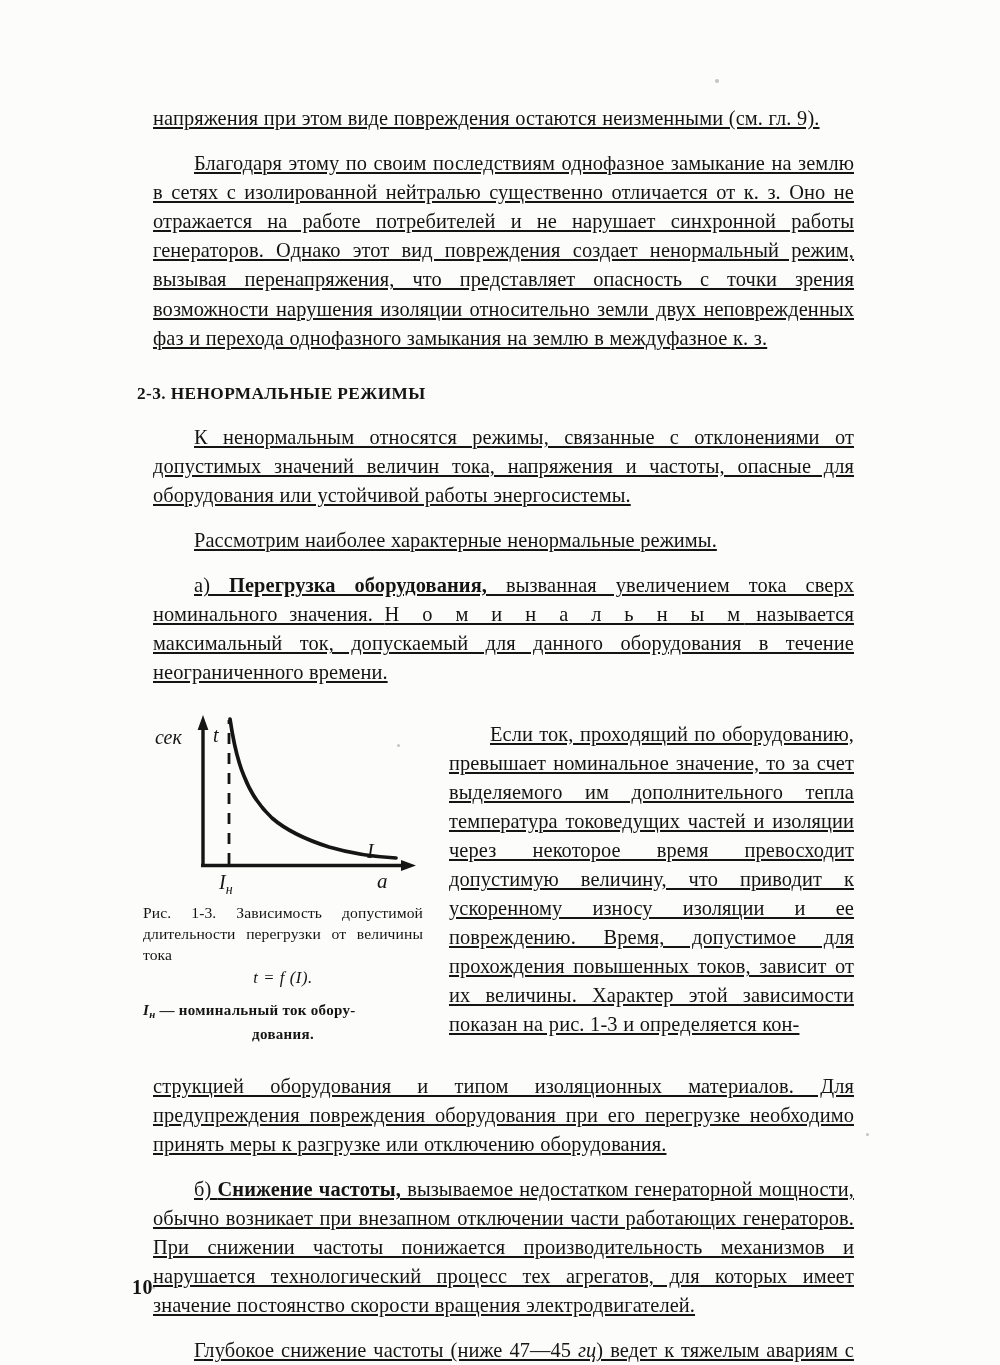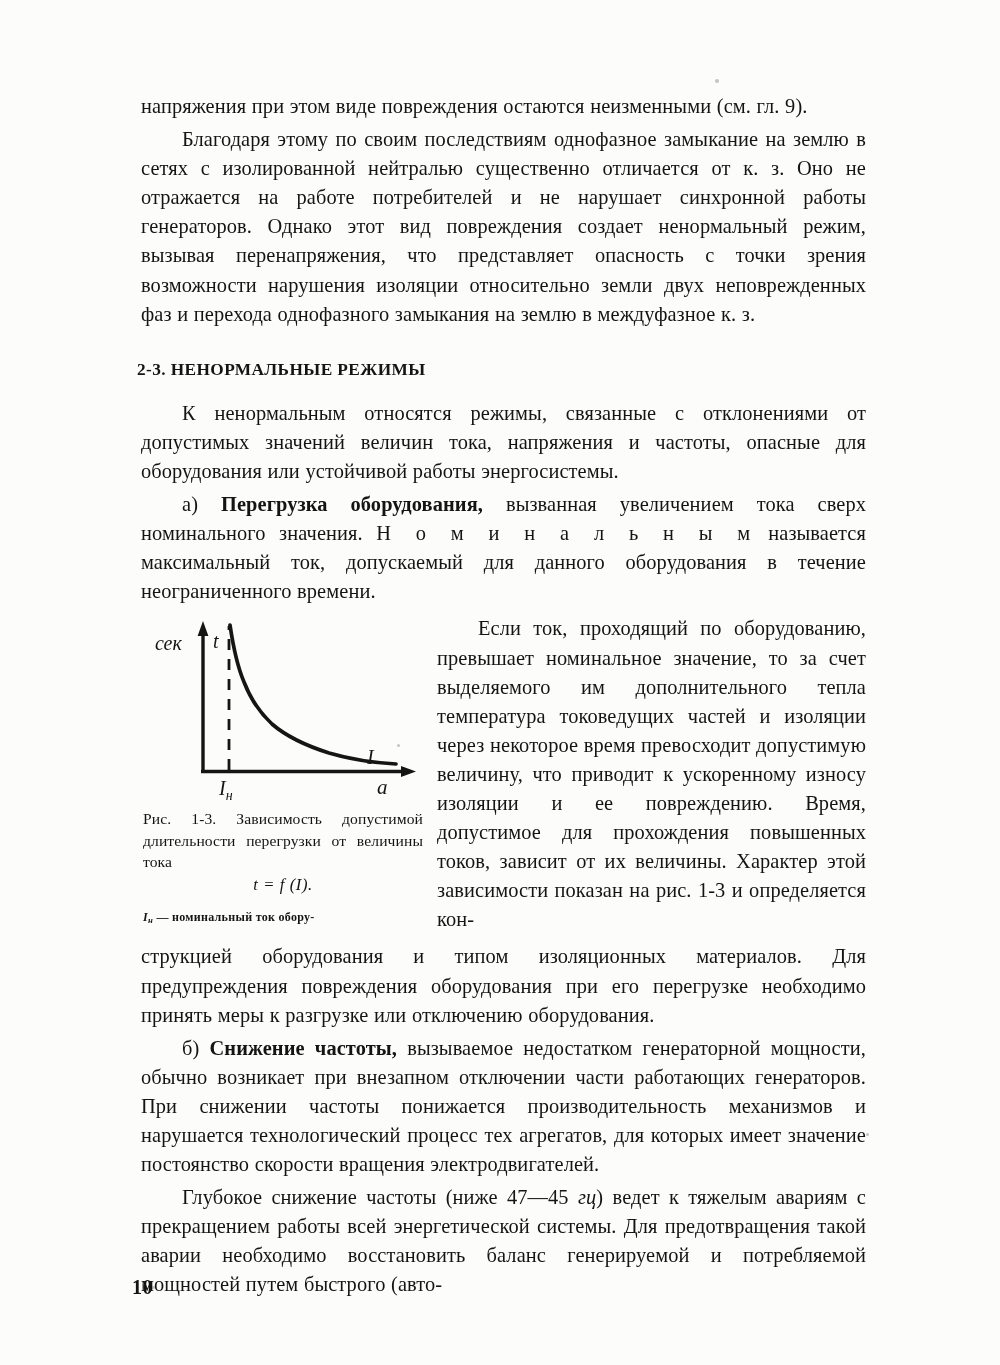--- a/index.html
+++ b/index.html
@@ -31,23 +31,24 @@
     left: 137px;
     top: 88px;
     width: 733px;
   }
 
   .para {
     font-size: 20.4px;
     line-height: 29.1px;
     text-align: justify;
     text-justify: inter-word;
-    margin: 4px;
+    margin: 16px;
     letter-spacing: 0.1px;
     word-spacing: 0.4px;
+    text-decoration: underline;
   }
   .para + .para { margin-top: 0; }
   .indent { text-indent: 41px; }
 
   .heading {
     font-size: 17.3px;
     font-weight: bold;
     letter-spacing: 0.4px;
     margin: 29px 0 17px 0;
     line-height: 24px;
@@ -86,21 +87,21 @@
   .figcaption .formula {
     display: block;
     text-align: center;
     font-style: italic;
     font-size: 16.6px;
     margin-top: 1px;
     letter-spacing: 0.6px;
     font-family: Liberation Serif, serif;
   }
   .fignote {
-    font-size: 12px;
+    font-size: 15px;
     font-weight: bold;
     line-height: 20px;
     margin: 12px 6px 0 6px;
     text-align: justify;
     letter-spacing: 0.3px;
   }
   .fignote .lastline {
     display: block;
     text-align: center;
     letter-spacing: 0.3px;
@@ -147,20 +148,21 @@
   <div id="content">
 
     <p class="para">напряжения при этом виде повреждения остаются неизменными (см. гл. 9).</p>
 
     <p class="para indent">Благодаря этому по своим последствиям однофазное замыкание на землю в сетях с изолированной нейтралью существенно отличается от к. з. Оно не отражается на работе потребителей и не нарушает синхронной работы генераторов. Однако этот вид повреждения создает ненормальный режим, вызывая перенапряжения, что представляет опасность с точки зрения возможности нарушения изоляции относительно земли двух неповрежденных фаз и перехода однофазного замыкания на землю в междуфазное к. з.</p>
 
     <h2 class="heading">2-3. НЕНОРМАЛЬНЫЕ РЕЖИМЫ</h2>
 
     <p class="para indent">К ненормальным относятся режимы, связанные с отклонениями от допустимых значений величин тока, напряжения и частоты, опасные для оборудования или устойчивой работы энергосистемы.</p>
 
+    <p class="para indent">Рассмотрим наиболее характерные ненормальные режимы.</p>
 
     <p class="para indent"><span>а) </span><b class="run">Перегрузка оборудования,</b><span> вызванная увеличением тока сверх номинального значения. </span><span class="spaced">Н о м и н а л ь н ы м</span><span> называется максимальный ток, допускаемый для данного оборудования в течение неограниченного времени.</span></p>
 
     <div id="figwrap">
 
       <div id="figure">
         <svg width="288" height="188" viewBox="0 0 288 188">
 
           <g>
             <line x1="64" y1="160" x2="64" y2="21" stroke="#151515" stroke-width="3.4" stroke-linecap="butt"></line>
@@ -186,21 +188,21 @@
           <text x="238" y="182" font-family="Liberation Serif, serif" font-style="italic" font-size="21" fill="#151515">a</text>
           <text x="80" y="183" font-family="Liberation Serif, serif" font-style="italic" font-size="20" fill="#151515">I<tspan font-size="14" dy="5">н</tspan></text>
         </svg>
       </div>
 
       <div class="figcaption">
         <span>Рис. 1-3. Зависимость допустимой длительности перегрузки от величины тока</span>
         <span class="formula">t = f (I).</span>
       </div>
 
-      <div class="fignote"><span class="sym">I</span><span class="sym sub">н</span><span> — номинальный ток обору-</span></div>
+      <div class="fignote"><span class="sym">I</span><span class="sym sub">н</span><span> — номинальный ток обору-</span><span class="lastline">дования.</span></div>
 
     </div>
 
     <div id="sidecol">
       <p class="para indent">Если ток, проходящий по оборудованию, превышает номинальное значение, то за счет выделяемого им дополнительного тепла температура токоведущих частей и изоляции через некоторое время превосходит допустимую величину, что приводит к ускоренному износу изоляции и ее повреждению. Время, допустимое для прохождения повышенных токов, зависит от их величины. Характер этой зависимости показан на рис. 1-3 и определяется кон-</p>
     </div>
 
     <div id="tail">
 
       <p class="para">струкцией оборудования и типом изоляционных материалов. Для предупреждения повреждения оборудования при его перегрузке необходимо принять меры к разгрузке или отключению оборудования.</p>

